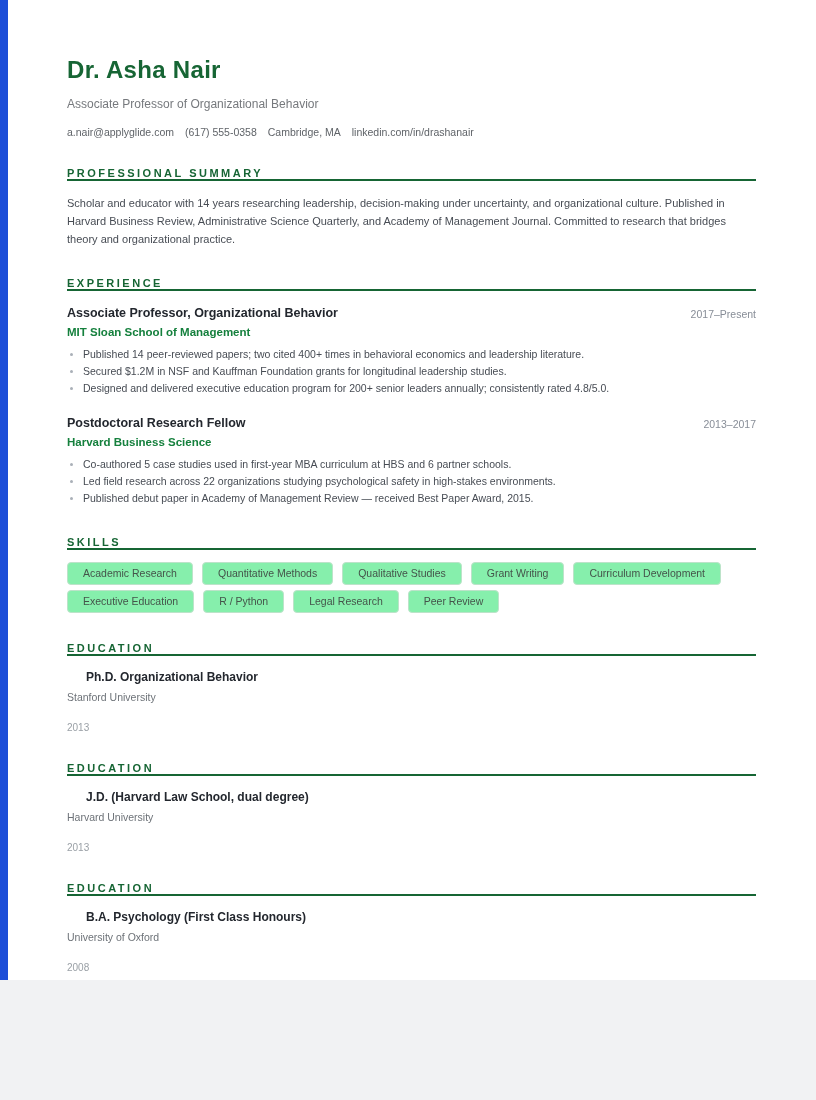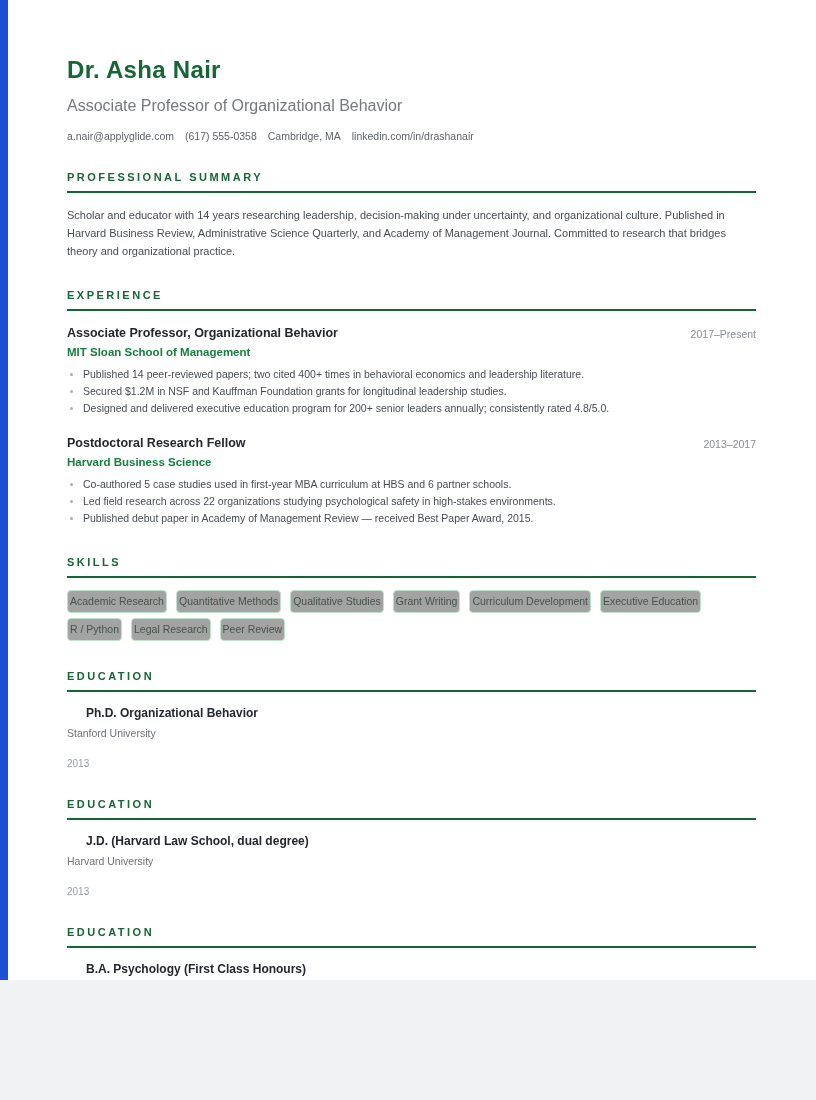--- a/index.html
+++ b/index.html
@@ -24,41 +24,40 @@
   .name {
     margin: 0;
     font-size: 24px;
     font-weight: bold;
     line-height: 1.1;
     color: #166534;
     letter-spacing: 0.3px;
   }
   .subtitle {
     margin-top: 14px;
-    font-size: 16px;
+    font-size: 12px;
     color: #76797d;
   }
   .contact {
     margin-top: 15px;
     display: flex;
     gap: 11px;
     font-size: 10.5px;
     color: #5f6368;
   }
 
   
   .sec { margin-top: 29px; }
   .sec-heading {
     margin: 0;
     font-size: 11px;
     font-weight: bold;
     letter-spacing: 2.5px;
     color: #166534;
     text-transform: uppercase;
-    padding-bottom: 8px;
     border-bottom: 2px solid #166534;
   }
   .summary-text {
     margin: 13px 0 0 0;
     font-size: 11px;
     line-height: 18px;
     color: #474c54;
   }
 
   
@@ -110,24 +109,24 @@
 
   
   .pills {
     margin-top: 12px;
     display: flex;
     flex-wrap: wrap;
     gap: 5px 9px;
   }
   .pill {
     display: inline-block;
-    background: #a3a3a3;
+    background: #86efac;
     border: 1px solid #bce3c9;
     border-radius: 4px;
-    padding: 4px 2px;
+    padding: 4px 15px;
     font-size: 10.5px;
     color: #44544a;
     line-height: 13px;
   }
 
   
   .edu-degree {
     margin-top: 14px;
     font-size: 12px;
     font-weight: bold;

